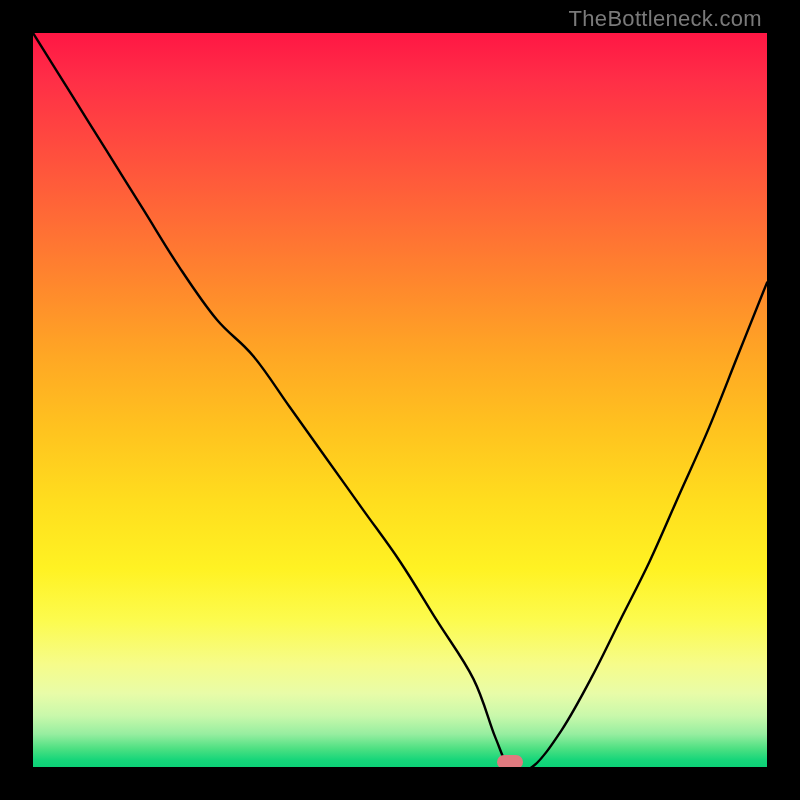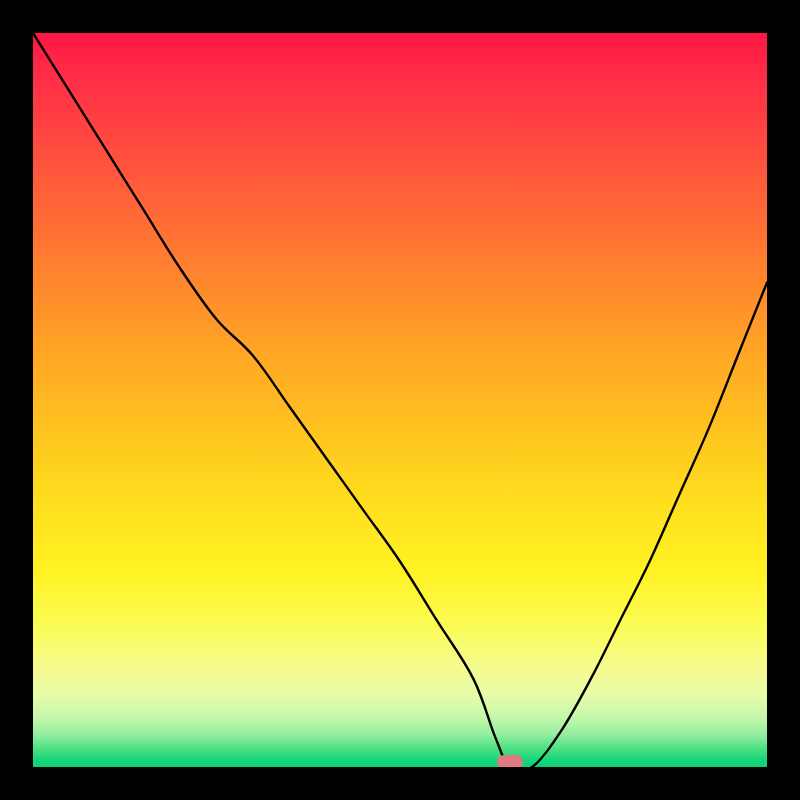--- a/index.html
+++ b/index.html
@@ -73,20 +73,21 @@
     height: 14px;
     background: #e07a7f;
     border-radius: 7px;
   }
 </style>
 </head>
 <body>
 
 <div class="frame">
 
+  <div class="watermark">TheBottleneck.com</div>
 
   <div class="plot">
     <div class="gradient"></div>
 
     <svg class="curve" viewBox="0 0 734 734" preserveAspectRatio="none">
       <path id="curve-path" d="M 0.0 0.0 C 6.6 10.6, 23.5 37.6, 36.7 58.7 C 49.9 79.9, 60.2 96.3, 73.4 117.4 C 86.6 138.6, 96.9 155.0, 110.1 176.2 C 123.3 197.3, 133.6 215.1, 146.8 234.9 C 160.0 254.7, 170.3 270.4, 183.5 286.3 C 196.7 302.1, 207.0 307.1, 220.2 323.0 C 233.4 338.8, 243.7 355.8, 256.9 374.3 C 270.1 392.8, 280.4 407.2, 293.6 425.7 C 306.8 444.2, 317.1 458.6, 330.3 477.1 C 343.5 495.6, 353.8 508.7, 367.0 528.5 C 380.2 548.3, 390.5 566.1, 403.7 587.2 C 416.9 608.3, 429.8 624.8, 440.4 645.9 C 451.0 667.1, 455.8 688.8, 462.4 704.6 C 469.0 720.5, 470.5 728.7, 477.1 734.0 C 483.7 739.3, 489.9 740.6, 499.1 734.0 C 508.4 727.4, 517.9 713.2, 528.5 697.3 C 539.0 681.4, 547.3 665.7, 557.8 645.9 C 568.4 626.1, 576.6 608.3, 587.2 587.2 C 597.8 566.1, 606.0 550.9, 616.6 528.5 C 627.1 506.0, 635.4 486.2, 645.9 462.4 C 656.5 438.6, 664.7 421.5, 675.3 396.4 C 685.8 371.3, 694.1 349.4, 704.6 323.0 C 715.2 296.5, 728.7 262.8, 734.0 249.6" fill="none" stroke="#000" stroke-width="2.4" stroke-linecap="round" stroke-linejoin="round"></path>
     </svg>
 
     <div class="marker" style="left: 464.1px; top: 722px;"></div>
   </div>

